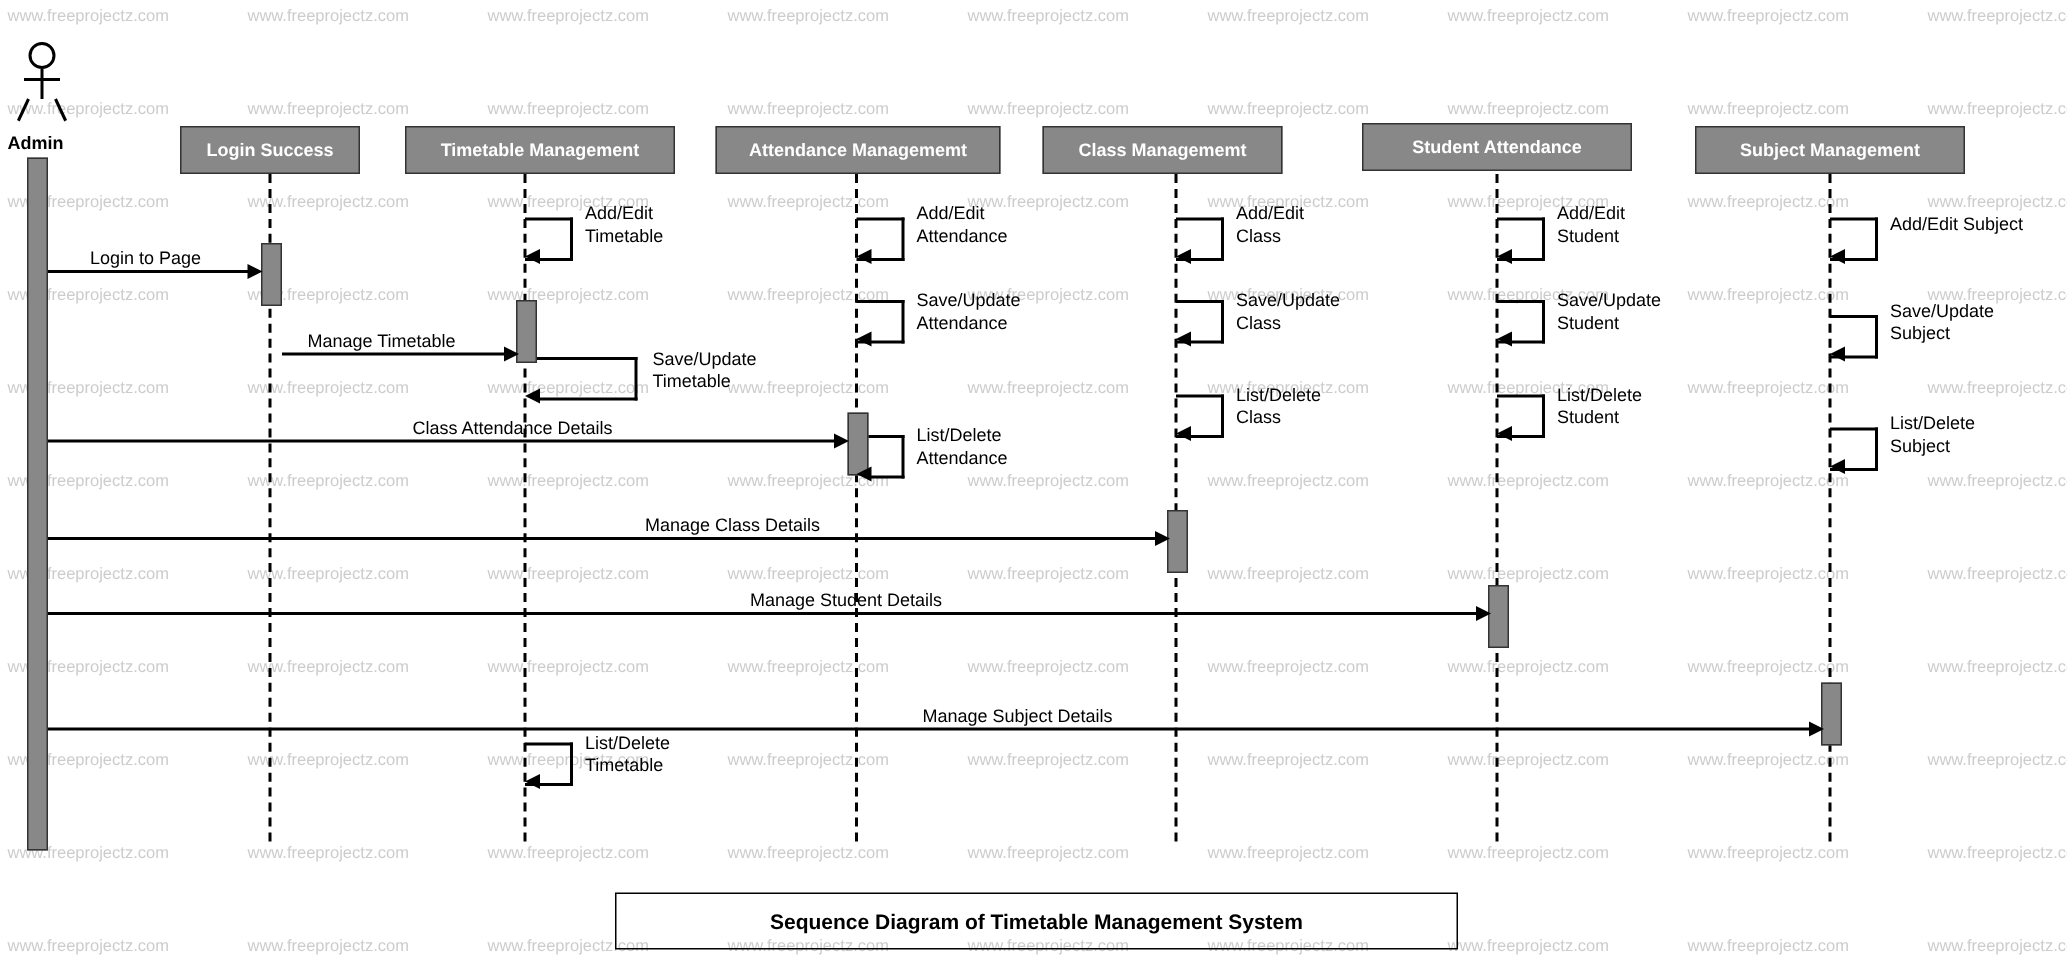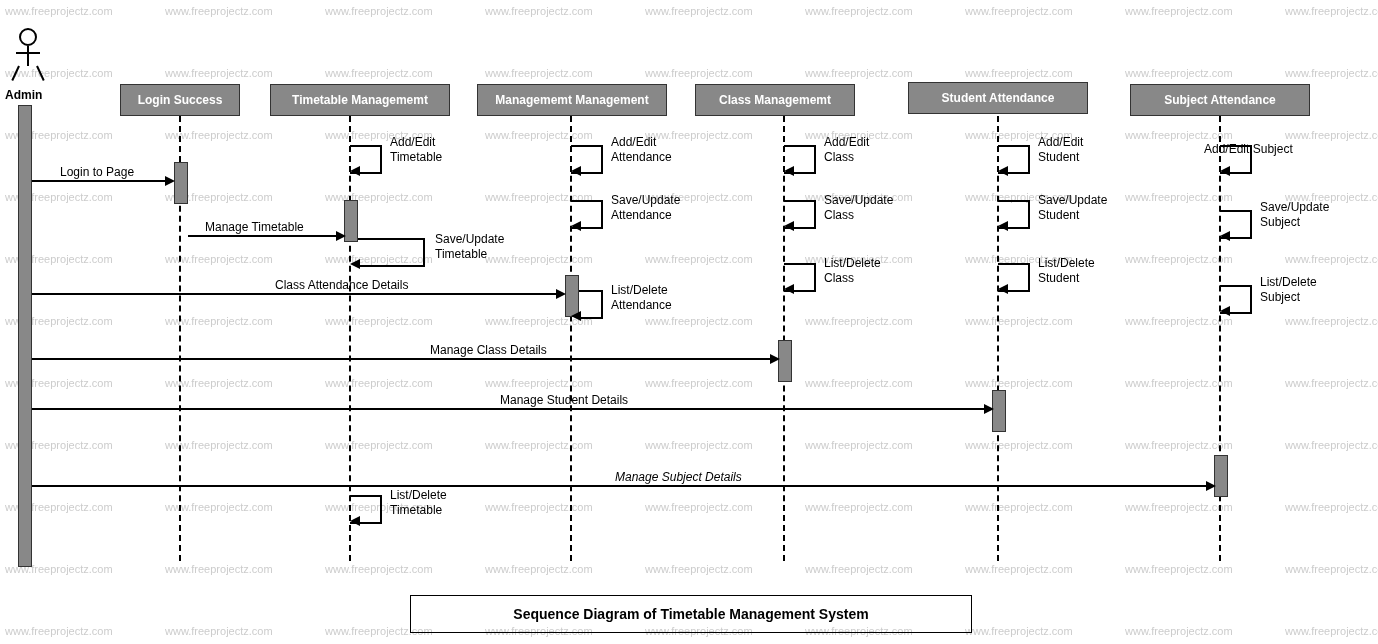--- a/index.html
+++ b/index.html
@@ -237,25 +237,25 @@
   <div class="actor-head"></div>
   <div class="actor-body"></div>
   <div class="actor-arms"></div>
   <div class="actor-legs"></div>
 </div>
 <div class="actor-label" style="left:5px; top:88px;">Admin</div>
 
 <div class="activation" style="left:18px; top:105px; height:460px;"></div>
 
 <div class="lifeline-box" style="left:120px; top:84px; width:120px;">Login Success</div>
-<div class="lifeline-box" style="left:270px; top:84px; width:180px;">Timetable Managememt</div>
-<div class="lifeline-box" style="left:477px; top:84px; width:190px;">Managememt Management</div>
+<div class="lifeline-box" style="left:270px; top:84px; width:180px;">Timetable Management</div>
+<div class="lifeline-box" style="left:477px; top:84px; width:190px;">Attendance Managememt</div>
 <div class="lifeline-box" style="left:695px; top:84px; width:160px;">Class Managememt</div>
 <div class="lifeline-box" style="left:908px; top:82px; width:180px;">Student Attendance</div>
-<div class="lifeline-box" style="left:1130px; top:84px; width:180px;">Subject Attendance</div>
+<div class="lifeline-box" style="left:1130px; top:84px; width:180px;">Subject Management</div>
 
 <div class="lifeline" style="left:179px; top:116px; height:445px;"></div>
 <div class="lifeline" style="left:349px; top:116px; height:445px;"></div>
 <div class="lifeline" style="left:570px; top:116px; height:445px;"></div>
 <div class="lifeline" style="left:783px; top:116px; height:445px;"></div>
 <div class="lifeline" style="left:997px; top:116px; height:445px;"></div>
 <div class="lifeline" style="left:1219px; top:116px; height:445px;"></div>
 
 <div class="activation" style="left:174px; top:162px; height:40px;"></div>
 <div class="activation" style="left:344px; top:200px; height:40px;"></div>
@@ -279,21 +279,21 @@
 <div class="arrow-line" style="left:32px; top:358px; width:744px;"></div>
 <div class="arrow-head-right" style="left:770px; top:354px;"></div>
 <div class="msg" style="left:430px; top:343px;">Manage Class Details</div>
 
 <div class="arrow-line" style="left:32px; top:408px; width:958px;"></div>
 <div class="arrow-head-right" style="left:984px; top:404px;"></div>
 <div class="msg" style="left:500px; top:393px;">Manage Student Details</div>
 
 <div class="arrow-line" style="left:32px; top:485px; width:1180px;"></div>
 <div class="arrow-head-right" style="left:1206px; top:481px;"></div>
-<div class="msg" style="left:615px; top:470px;font-style:italic;">Manage Subject Details</div>
+<div class="msg" style="left:615px; top:470px;">Manage Subject Details</div>
 
 <div class="self-loop" style="left:350px; top:145px; width:30px; height:25px;"></div>
 <div class="arrow-head-left" style="left:350px; top:166px;"></div>
 <div class="msg" style="left:390px; top:135px;">Add/Edit</div>
 <div class="msg" style="left:390px; top:150px;">Timetable</div>
 
 <div class="self-loop" style="left:358px; top:238px; width:65px; height:25px;"></div>
 <div class="arrow-head-left" style="left:350px; top:259px;"></div>
 <div class="msg" style="left:435px; top:232px;">Save/Update</div>
 <div class="msg" style="left:435px; top:247px;">Timetable</div>
@@ -343,21 +343,21 @@
 <div class="msg" style="left:1038px; top:193px;">Save/Update</div>
 <div class="msg" style="left:1038px; top:208px;">Student</div>
 
 <div class="self-loop" style="left:998px; top:263px; width:30px; height:25px;"></div>
 <div class="arrow-head-left" style="left:998px; top:284px;"></div>
 <div class="msg" style="left:1038px; top:256px;">List/Delete</div>
 <div class="msg" style="left:1038px; top:271px;">Student</div>
 
 <div class="self-loop" style="left:1220px; top:145px; width:30px; height:25px;"></div>
 <div class="arrow-head-left" style="left:1220px; top:166px;"></div>
-<div class="msg" style="left:1204px; top:142px;">Add/Edit Subject</div>
+<div class="msg" style="left:1260px; top:142px;">Add/Edit Subject</div>
 
 <div class="self-loop" style="left:1220px; top:210px; width:30px; height:25px;"></div>
 <div class="arrow-head-left" style="left:1220px; top:231px;"></div>
 <div class="msg" style="left:1260px; top:200px;">Save/Update</div>
 <div class="msg" style="left:1260px; top:215px;">Subject</div>
 
 <div class="self-loop" style="left:1220px; top:285px; width:30px; height:25px;"></div>
 <div class="arrow-head-left" style="left:1220px; top:306px;"></div>
 <div class="msg" style="left:1260px; top:275px;">List/Delete</div>
 <div class="msg" style="left:1260px; top:290px;">Subject</div>

